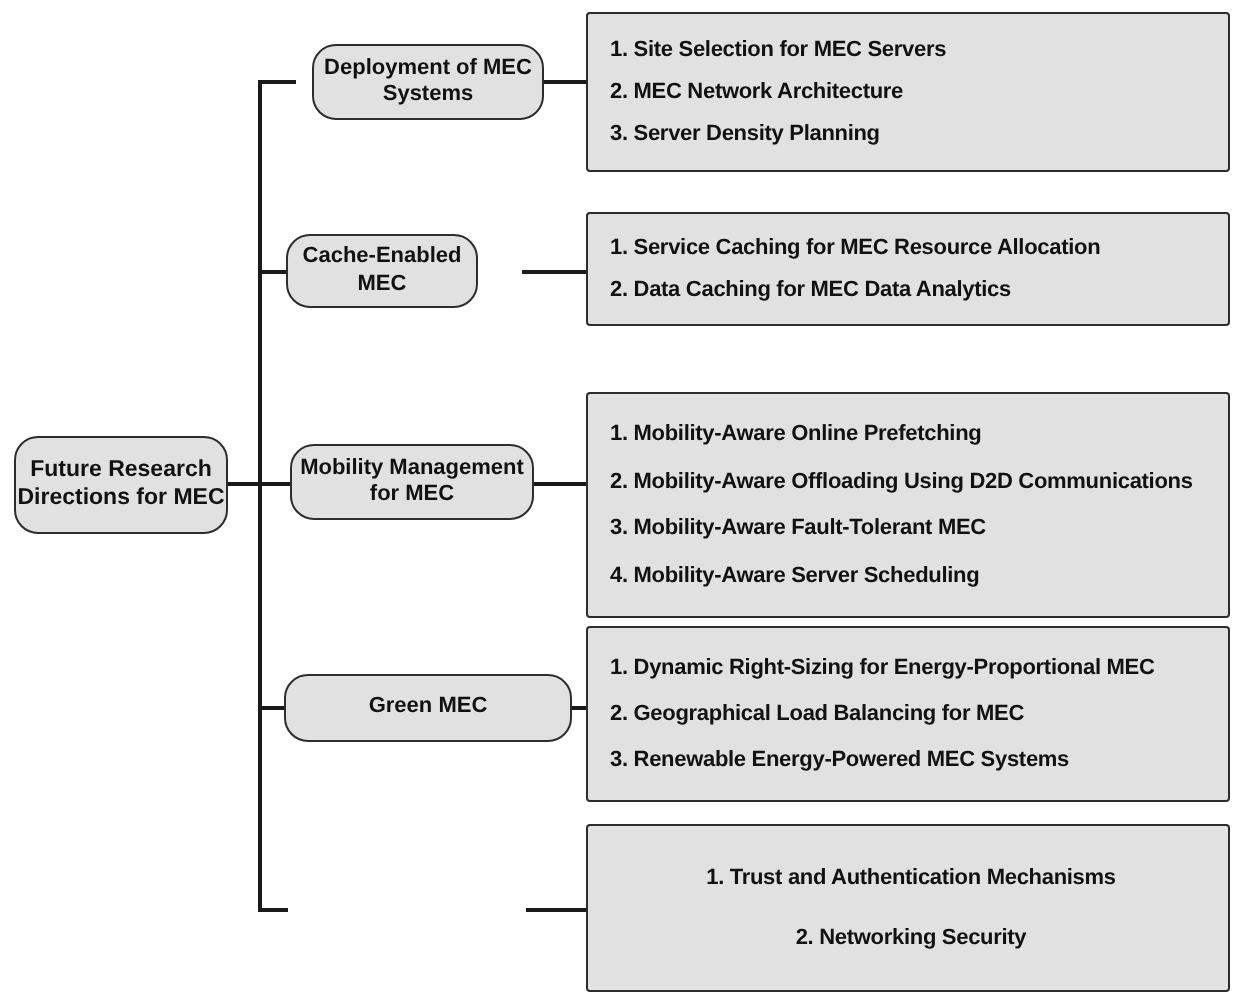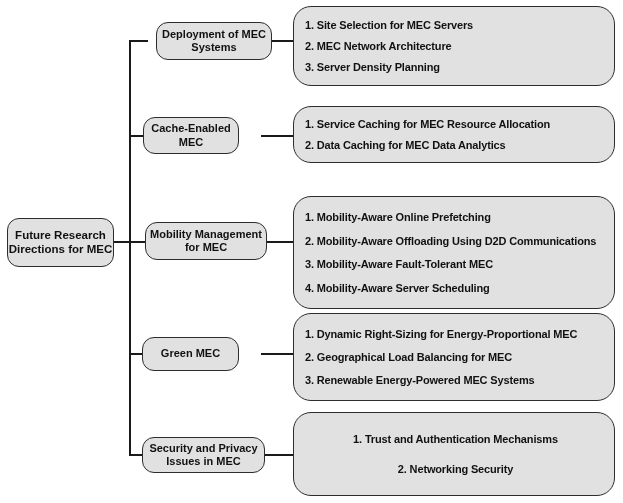--- a/index.html
+++ b/index.html
@@ -52,27 +52,27 @@
     font-size: 11px;
     line-height: 1.2;
     white-space: pre-line;
   }
 
   .root-box  { left: 7px;   top: 218px; width: 107px; height: 49px; font-size: 11.5px; }
 
   .mid0 { left: 156px; top: 22px;  width: 116px; height: 38px; }
   .mid1 { left: 143px; top: 117px; width: 96px; height: 37px; }
   .mid2 { left: 145px; top: 222px; width: 122px; height: 38px; }
-  .mid3 { left: 142px; top: 337px; width: 97px; height: 34px; }
+  .mid3 { left: 142px; top: 337px; width: 144px; height: 34px; }
   .mid4 { left: 142px; top: 437px; width: 123px; height: 36px; }
 
   .item-box {
     left: 293px;
     width: 322px;
-    border-radius: 18px;
+    border-radius: 2px;
     display: flex;
     flex-direction: column;
     justify-content: space-evenly;
     padding: 3px 8px 3px 11px;
   }
   .right0 { top: 6px;   height: 80px; }
   .right1 { top: 106px; height: 57px; }
   .right2 { top: 196px; height: 113px; }
   .right3 { top: 313px; height: 88px; }
   .right4 { top: 412px; height: 84px; text-align: center; }
@@ -104,22 +104,20 @@
 
   <div class="node label-box root-box">Future Research
 Directions for MEC</div>
 
   <div class="node label-box mid0">Deployment of MEC
 Systems</div>
   <div class="node label-box mid1">Cache-Enabled MEC</div>
   <div class="node label-box mid2">Mobility Management
 for MEC</div>
   <div class="node label-box mid3">Green MEC</div>
-  <div class="node label-box mid4">Security and Privacy
-Issues in MEC</div>
 
   <div class="node item-box right0">
     <div class="item">1. Site Selection for MEC Servers</div>
     <div class="item">2. MEC Network Architecture</div>
     <div class="item">3. Server Density Planning</div>
   </div>
 
   <div class="node item-box right1">
     <div class="item">1. Service Caching for MEC Resource Allocation</div>
     <div class="item">2. Data Caching for MEC Data Analytics</div>

